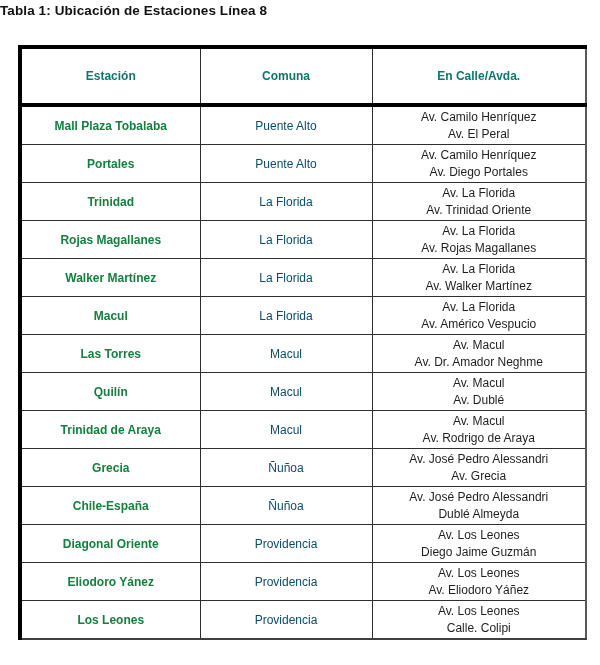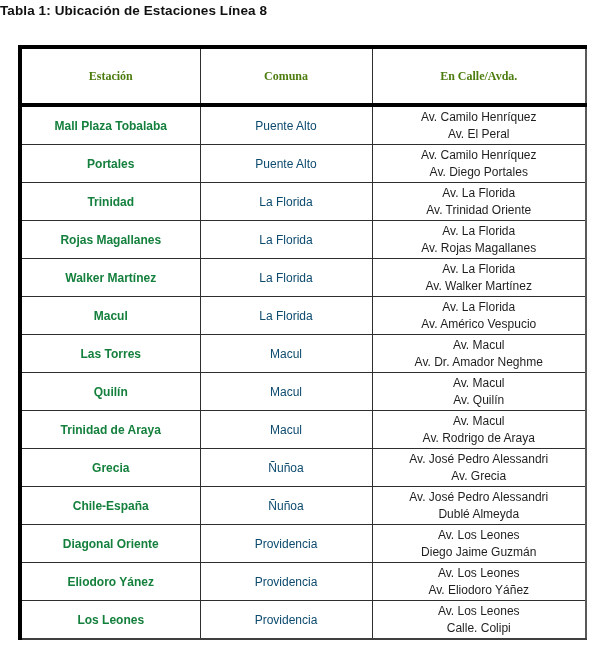--- a/index.html
+++ b/index.html
@@ -48,22 +48,21 @@
     padding: 0 4px;
     overflow: hidden;
   }
   
   table.stations thead th {
     border-top: 4px solid #000000;
     border-bottom: 4px solid #000000;
     height: 54px;
     font-size: 12px;
     font-weight: bold;
-    color: #4d7c0f;
-    font-family: Liberation Serif, serif;
+    color: #0f766e;
   }
   table.stations th:first-child,
   table.stations td:first-child {
     border-left: 4px solid #000000;
   }
   table.stations th:last-child,
   table.stations td:last-child {
     border-right: 2px solid #595959;
   }
   table.stations tbody tr:last-child td {
@@ -168,21 +167,21 @@
             <td class="calles">
               <div class="street-line">Av. Macul</div>
               <div class="street-line">Av. Dr. Amador Neghme</div>
             </td>
           </tr>
           <tr>
             <td class="station">Quilín</td>
             <td class="comuna">Macul</td>
             <td class="calles">
               <div class="street-line">Av. Macul</div>
-              <div class="street-line">Av. Quilín</div>
+              <div class="street-line">Av. Dublé</div>
             </td>
           </tr>
           <tr>
             <td class="station">Trinidad de Araya</td>
             <td class="comuna">Macul</td>
             <td class="calles">
               <div class="street-line">Av. Macul</div>
               <div class="street-line">Av. Rodrigo de Araya</div>
             </td>
           </tr>

